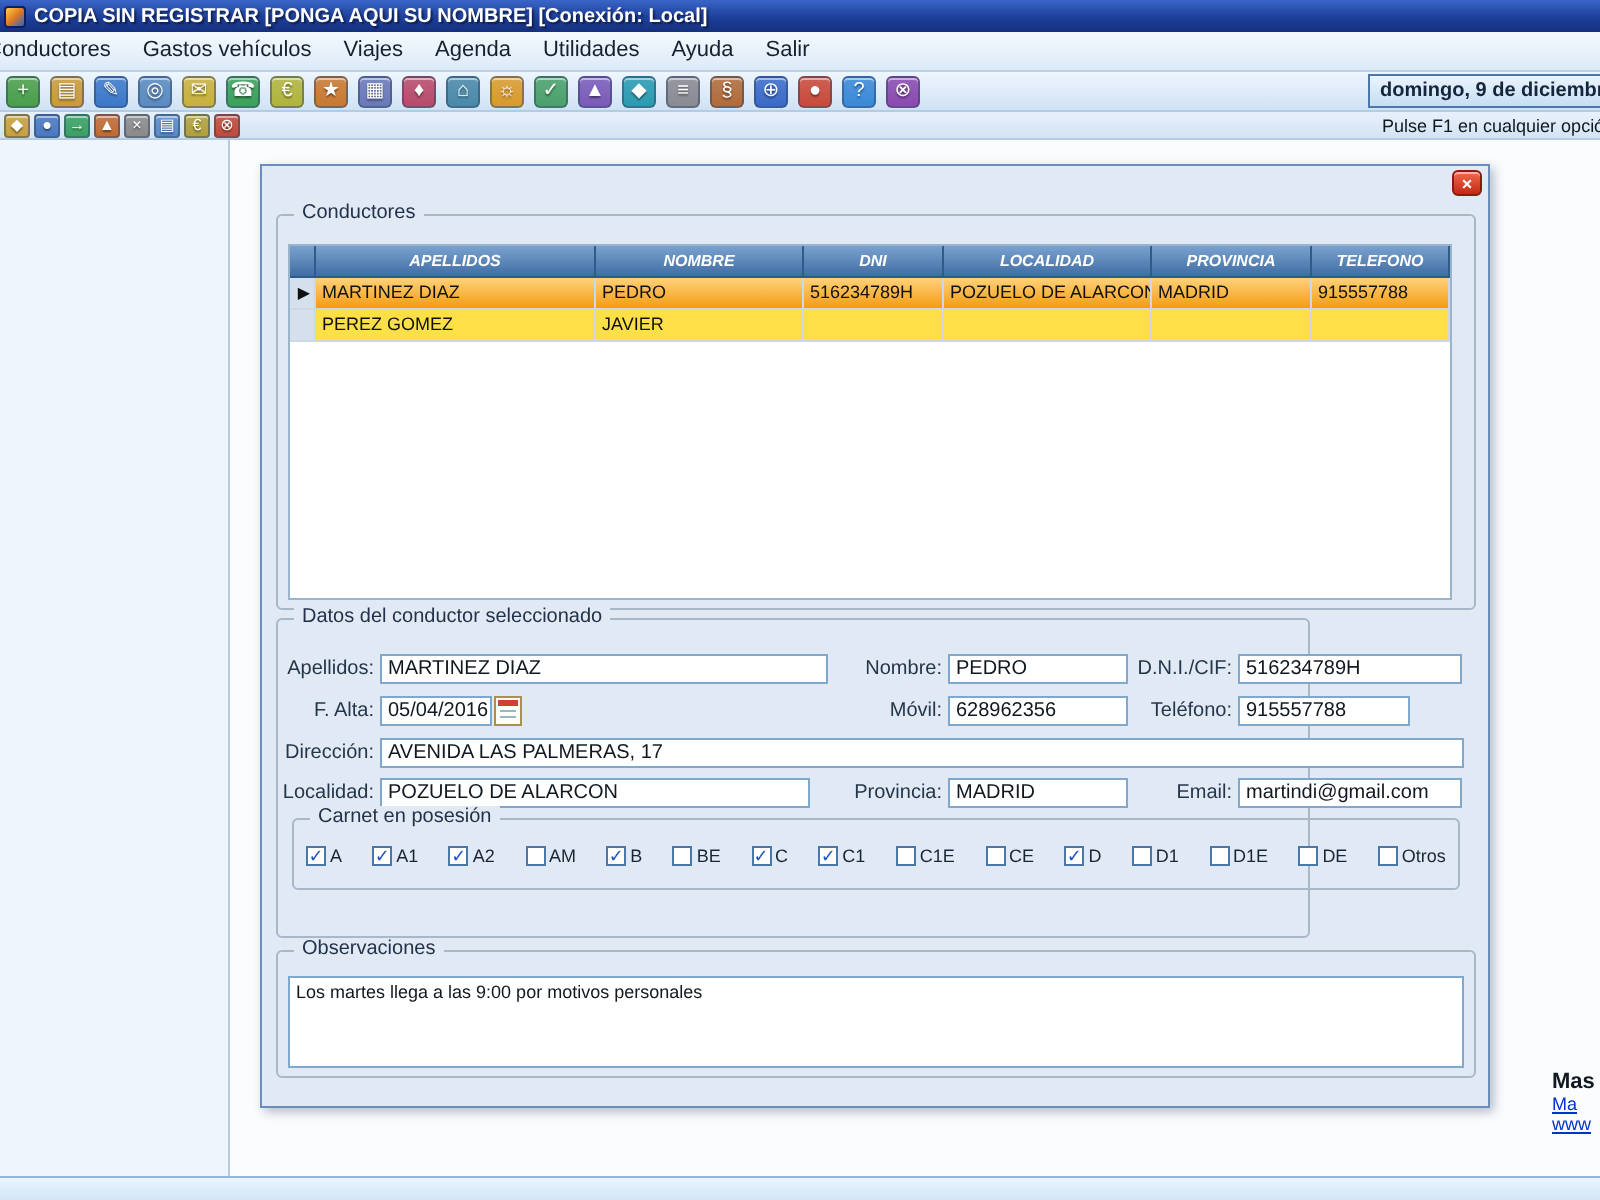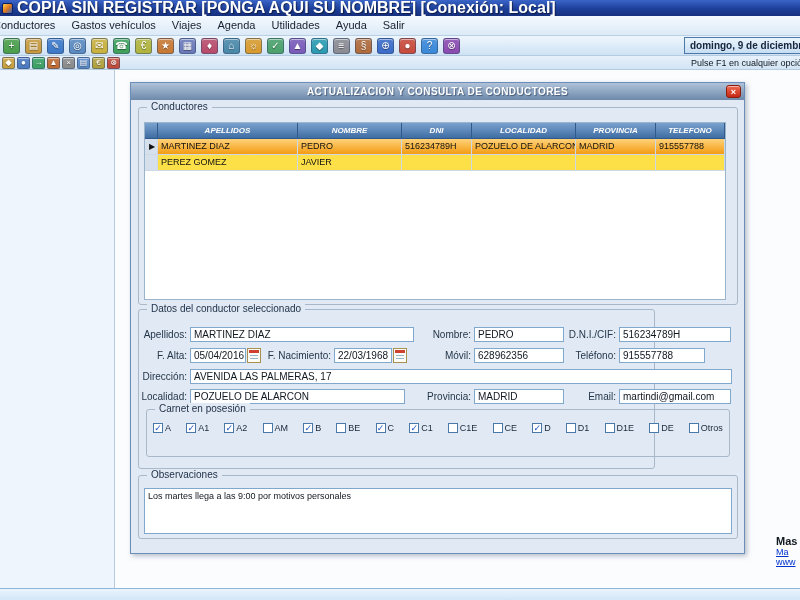--- a/index.html
+++ b/index.html
@@ -6,21 +6,21 @@
   html,body { width:800px; height:600px; }
   body { font-family:"Liberation Sans","DejaVu Sans",sans-serif; font-size:10px; color:#111; }
   .screen { position:relative; width:800px; height:600px; overflow:hidden; background:#fbfcfe; }
 
   
   .titlebar { position:absolute; left:0; top:0; width:800px; height:16px;
     background:linear-gradient(to bottom,#3a65c8 0%,#1d3f9a 55%,#16307e 100%);
     display:flex; align-items:center; }
   .app-icon { width:11px; height:11px; margin:0 4px 0 2px; border-radius:2px;
     background:linear-gradient(135deg,#ffd24a 0%,#e07820 50%,#2a64c8 100%); border:1px solid #0c2060; }
-  .title-text { color:#fff; font-weight:bold; font-size:16px; white-space:nowrap; text-shadow:1px 1px 1px rgba(0,0,0,.5); }
+  .title-text { color:#fff; font-weight:bold; font-size:10px; white-space:nowrap; text-shadow:1px 1px 1px rgba(0,0,0,.5); }
 
   .menubar { position:absolute; left:0; top:16px; width:800px; height:20px;
     background:linear-gradient(to bottom,#f4f9fe,#dceaf7); border-bottom:1px solid #b8cfe4;
     display:flex; align-items:stretch; }
   .menu-item { padding:0 8px; line-height:19px; font-size:11px; color:#16202e; white-space:nowrap; cursor:default; }
   .menu-item:first-child { margin-left:-15px; }
 
   .toolbar1 { position:absolute; left:0; top:36px; width:800px; height:20px;
     background:linear-gradient(to bottom,#eef6fd,#cfe2f4); border-bottom:1px solid #b4cce2;
     display:flex; align-items:center; padding-left:3px; }
@@ -54,21 +54,21 @@
   .dlg-close { position:absolute; right:3px; top:2px; width:15px; height:13px; border-radius:3px;
     background:linear-gradient(to bottom,#f06a50,#c42814); border:1px solid #8e1a0a;
     color:#fff; font-weight:bold; font-size:9px; line-height:12px; text-align:center; cursor:pointer;
     box-shadow:inset 0 1px 0 rgba(255,255,255,.5); }
 
   .groupbox { position:absolute; border:1px solid #a8b8c8; border-radius:3px; }
   .gb-label { position:absolute; top:-7px; left:8px; background:#e1eaf4; padding:0 4px; font-size:10px; color:#22324a; white-space:nowrap; }
 
   .gb-grid  { left:7px;  top:24px;  width:600px; height:198px; }
   .gb-datos { left:7px;  top:226px; width:517px; height:160px; }
-  .gb-carnet{ left:15px; top:326px; width:584px; height:48px;text-align:right; }
+  .gb-carnet{ left:15px; top:326px; width:584px; height:36px;text-align:right; }
   .gb-obs   { left:7px;  top:392px; width:600px; height:64px; }
 
   
   .grid { position:absolute; left:5px; top:14px; width:582px; height:178px; background:#fff; border:1px solid #9ab4cc; overflow:hidden; }
   .grid-header { display:flex; height:16px;font-style:italic; }
   .gh-cell { background:linear-gradient(to bottom,#7aa2cf,#3f6da3); border-right:1px solid #2f5a8a; border-bottom:1px solid #2f5a8a;
     color:#fff; font-weight:bold; font-size:8px; text-align:center; line-height:15px; overflow:hidden; white-space:nowrap; }
   .g-row { display:flex; height:16px; }
   .g-cell { border-right:1px solid #ccd8e4; border-bottom:1px solid #ccd8e4; font-size:9px; line-height:15px;
     padding-left:3px; overflow:hidden; white-space:nowrap; background:#fde047; }
@@ -158,23 +158,20 @@
       <div class="tb-btn small" style="background: linear-gradient(rgba(90, 138, 200, 0.867), rgb(90, 138, 200));">▤</div>
       <div class="tb-btn small" style="background: linear-gradient(rgba(176, 160, 60, 0.867), rgb(176, 160, 60));">€</div>
       <div class="tb-btn small" style="background: linear-gradient(rgba(192, 74, 58, 0.867), rgb(192, 74, 58));">⊗</div>
     </div>
   <div class="f1hint">Pulse F1 en cualquier opción p</div>
 
   <div class="content">
     <div class="leftstrip"></div>
 
     <div class="dialog">
-      <div class="dlg-header">
-        <span>ACTUALIZACION Y CONSULTA DE CONDUCTORES</span>
-      </div>
       <div class="dlg-close">×</div>
 
       <div class="groupbox gb-grid">
         <span class="gb-label">Conductores</span>
         <div class="grid">
           <div class="grid-header">
               <div class="gh-cell" style="width: 13px;"></div>
               <div class="gh-cell" style="width: 140px;">APELLIDOS</div>
               <div class="gh-cell" style="width: 104px;">NOMBRE</div>
               <div class="gh-cell" style="width: 70px;">DNI</div>
@@ -220,25 +217,20 @@
       <div class="field" style="left:430px; top:244px;align-items:center;">
         <span class="flabel" style="width:55px">D.N.I./CIF:</span>
         <span class="finput" style="width:112px">516234789H</span>
       </div>
 
       <div class="field" style="left:8px; top:265px;">
         <span class="flabel" style="width:48px">F. Alta:</span>
         <span class="finput" style="width:56px">05/04/2016</span>
         <span class="calbtn"></span>
       </div>
-      <div class="field" style="left:128px; top:265px;">
-        <span class="flabel" style="width:72px">F. Nacimiento:</span>
-        <span class="finput" style="width:58px">22/03/1968</span>
-        <span class="calbtn"></span>
-      </div>
       <div class="field" style="left:300px; top:265px;">
         <span class="flabel" style="width:40px">Móvil:</span>
         <span class="finput" style="width:90px">628962356</span>
       </div>
       <div class="field" style="left:430px; top:265px;">
         <span class="flabel" style="width:55px">Teléfono:</span>
         <span class="finput" style="width:86px">915557788</span>
       </div>
 
       <div class="field" style="left:8px; top:286px;">

